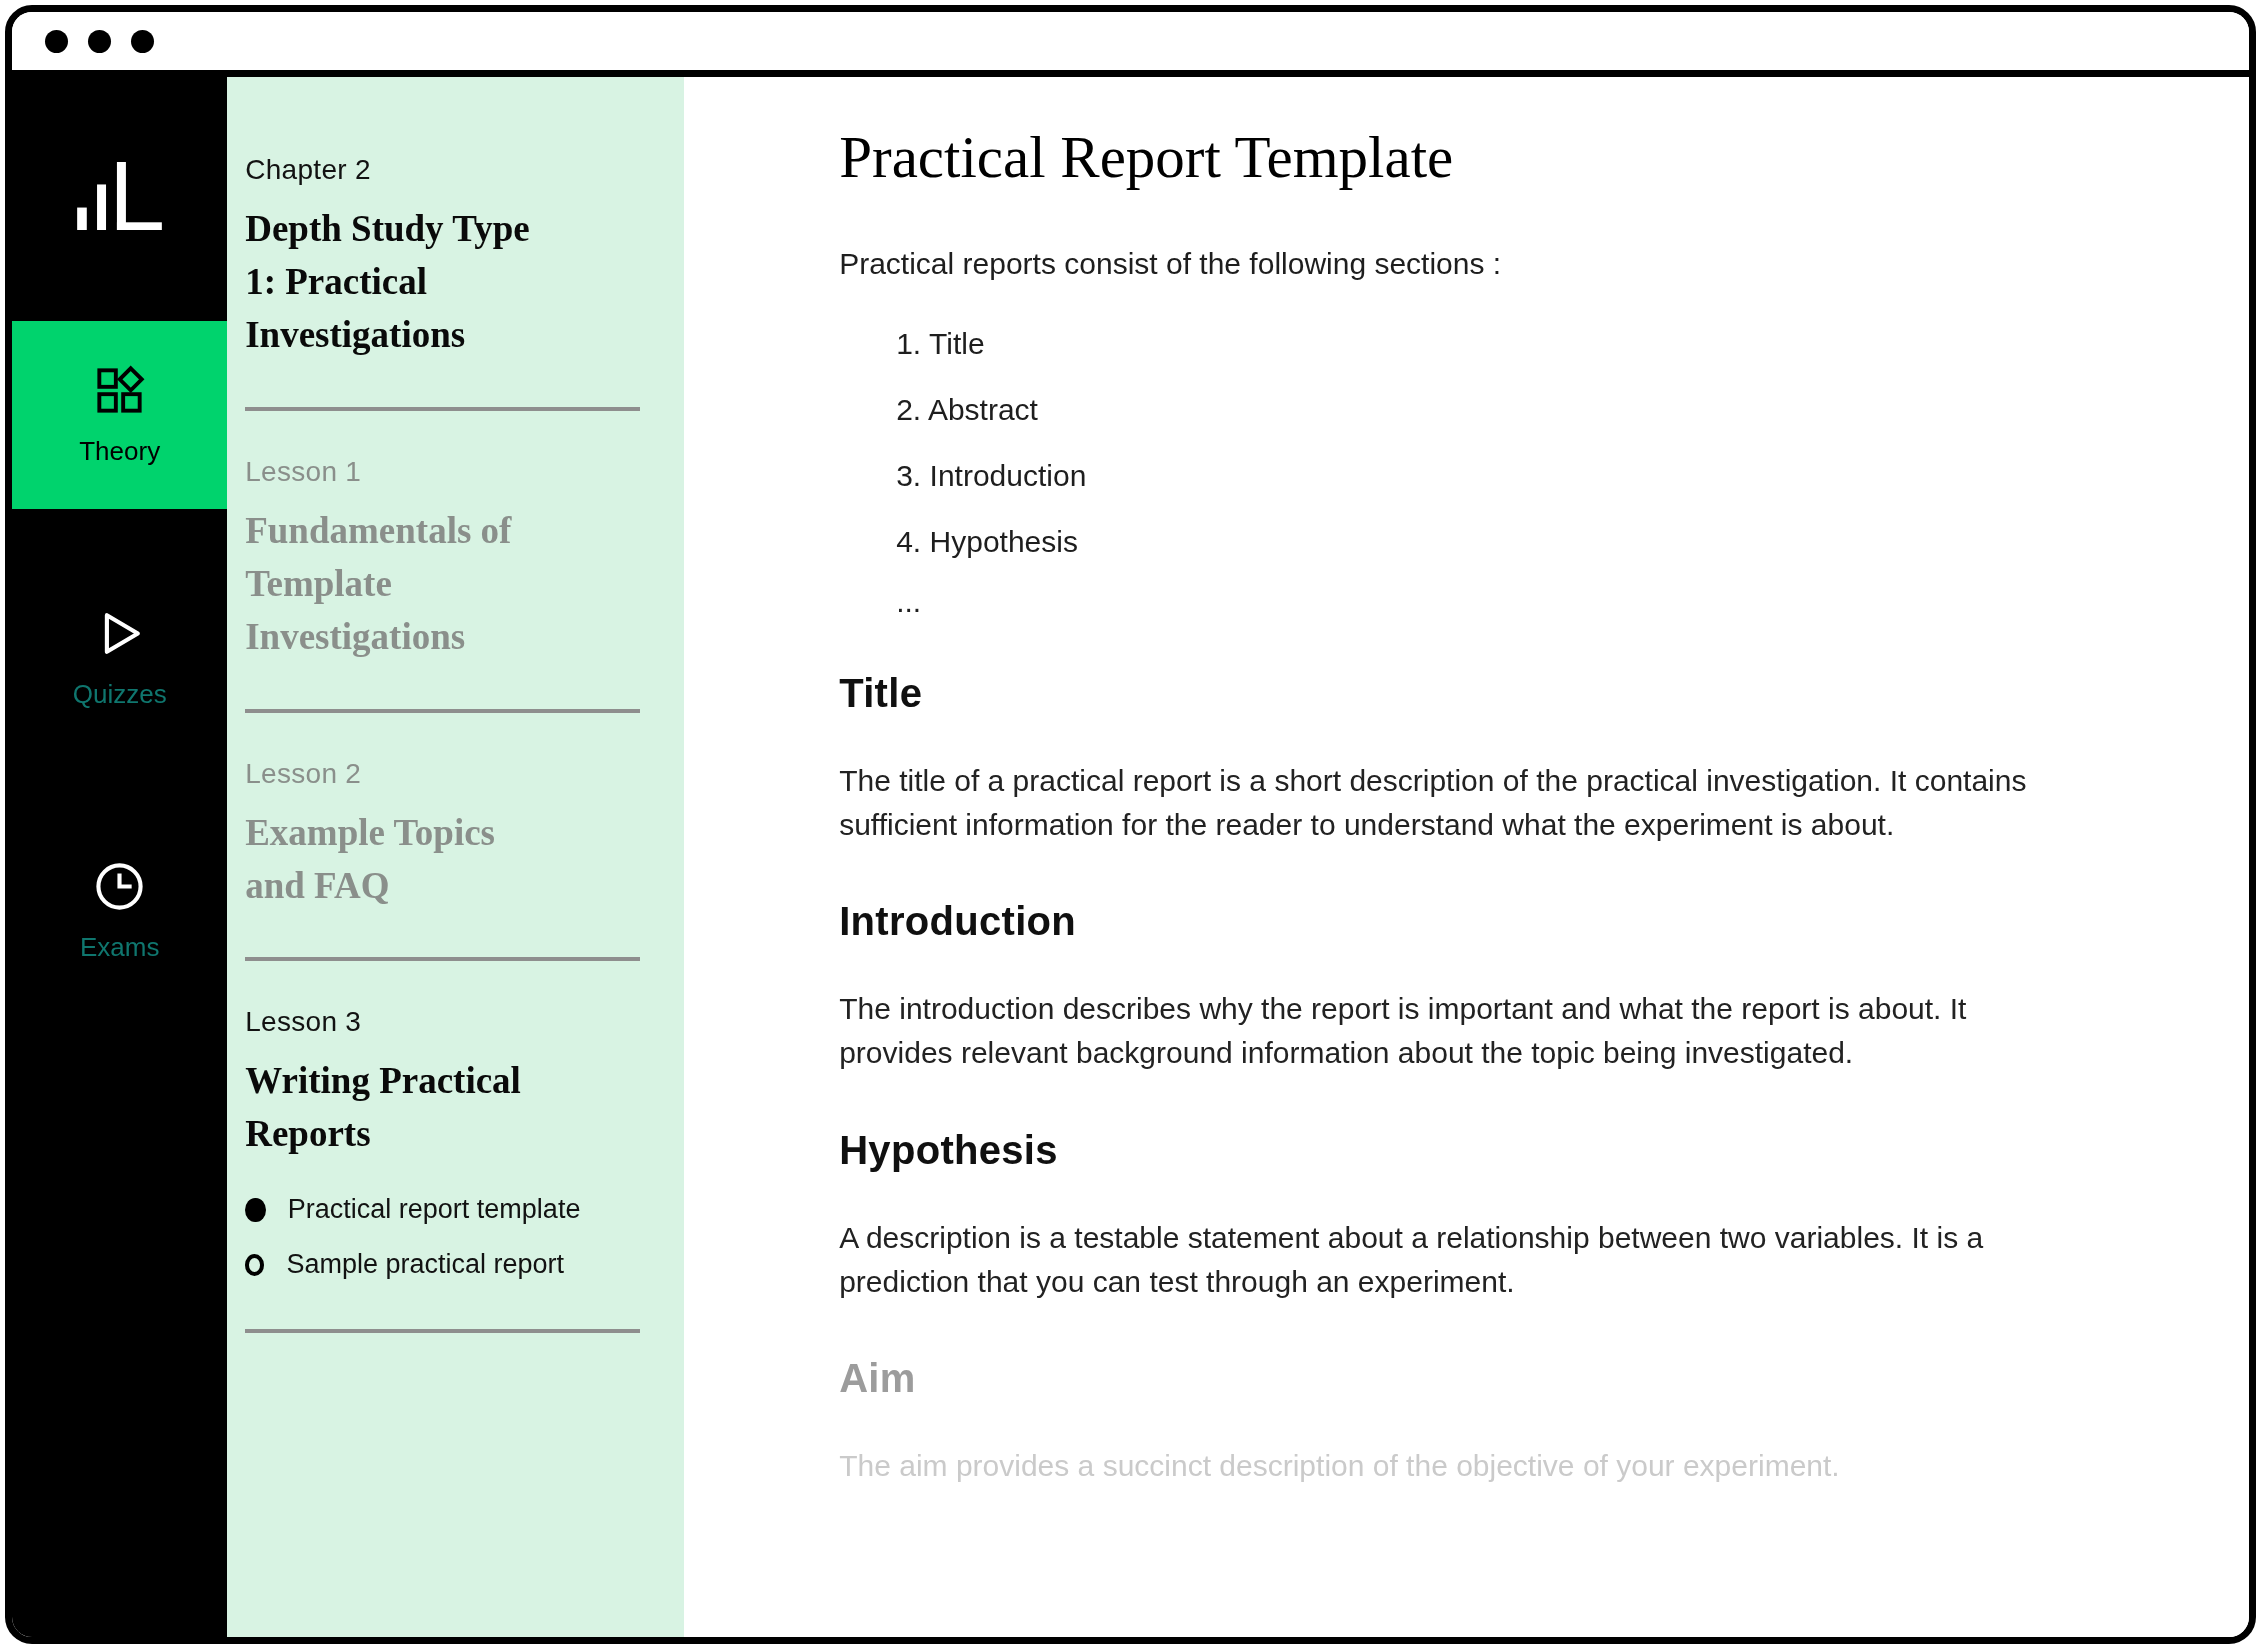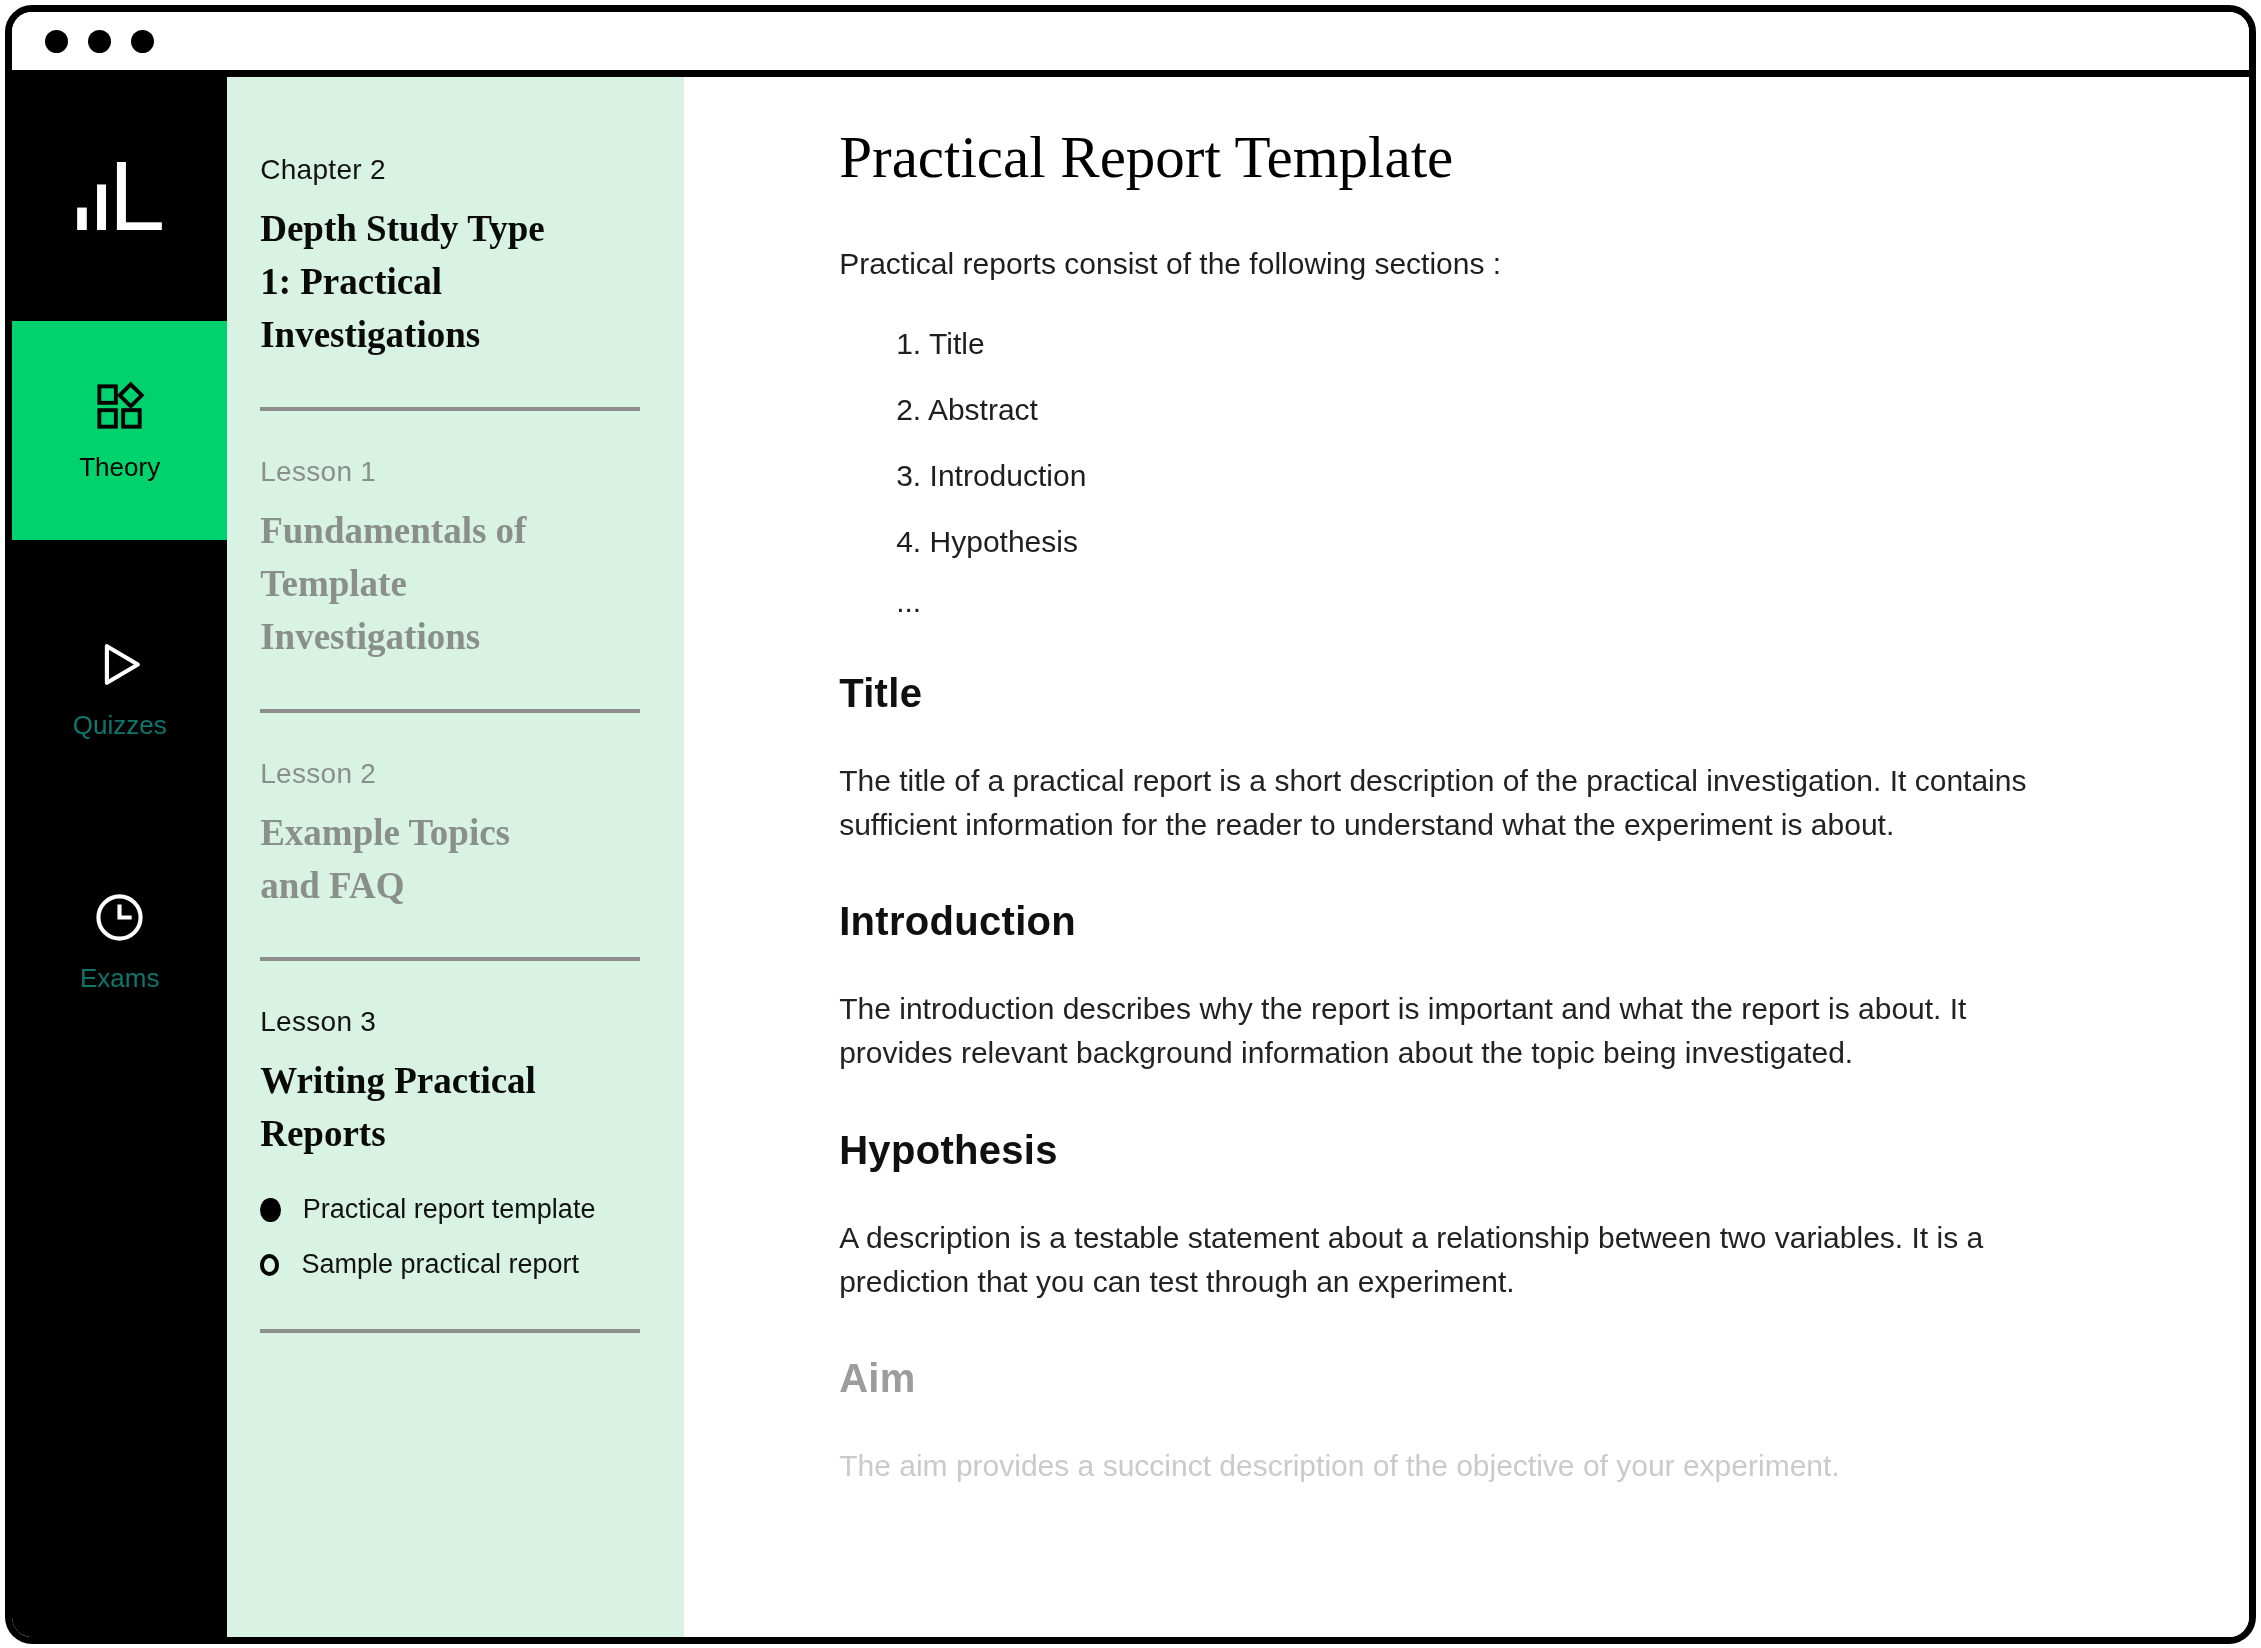--- a/index.html
+++ b/index.html
@@ -37,33 +37,33 @@
     display: flex; flex-direction: column; align-items: center;
   }
   .logo { margin-top: 85px; width: 85px; height: 68px; flex: 0 0 auto; }
   .nav-item {
     width: 100%;
     display: flex; flex-direction: column; align-items: center;
     gap: 18px; font-size: 26px; color: #0f766e;
   }
   .nav-item .icon { width: 55px; height: 55px; display: block; }
   .nav-theory {
-    margin-top: 91px; height: 219px; justify-content: center;
+    margin-top: 91px; height: 188px; justify-content: center;
     background: var(--accent); color: #000;
   }
   .nav-quizzes { margin-top: 97px; }
   .nav-exams  { margin-top: 149px; }
 
   :root { --accent: #00d36d; --mint: #d8f3e3; --gray: #8a8f8b; --divider: #8e8e8e; }
 
   
   .lesson-sidebar {
     width: 457px; flex: 0 0 auto;
     background: var(--mint);
-    padding: 77px 44px 0 33px;
+    padding: 77px 44px 0 18px;
     overflow: hidden;
     color: #111;
   }
   .eyebrow { font-size: 28px; color: #121212; letter-spacing: 0.3px; }
   .eyebrow.dim { color: var(--gray); }
   .lesson-title {
     font-family: "Liberation Serif", serif;
     font-size: 37px; line-height: 1.43; font-weight: bold;
     color: #0a0a0a; max-width: 309px; margin-top: 17px;
   }

